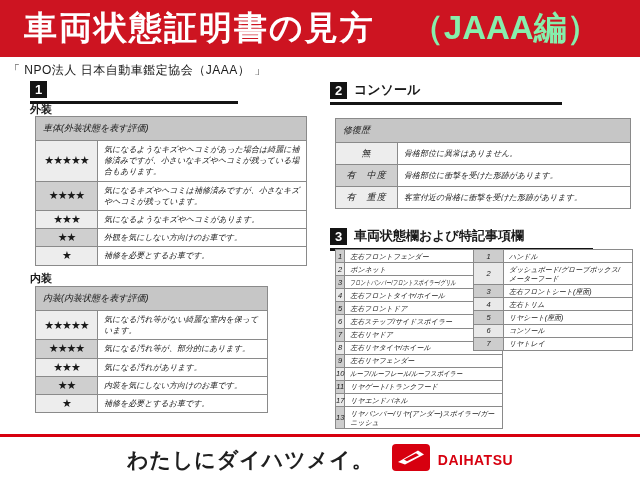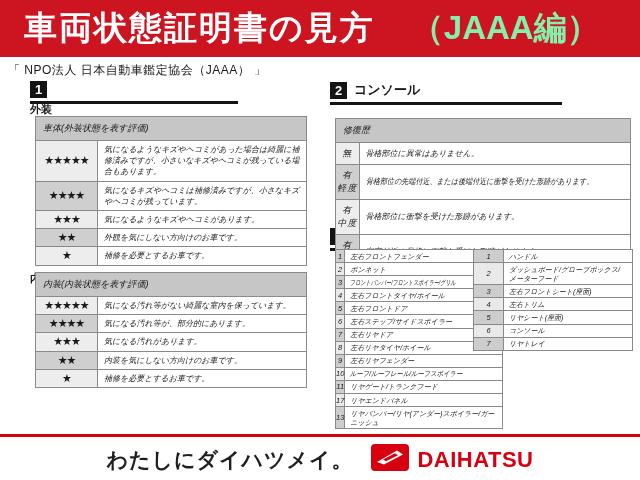--- a/index.html
+++ b/index.html
@@ -40,21 +40,21 @@
   .group-label { position: absolute; font-size: 11px; font-weight: bold; }
   #ext-label { left: 30px; top: 102px; }
   #int-label { left: 30px; top: 271px; }
 
   
   table { border-collapse: collapse; position: absolute; background: #fff; font-style: italic; }
   td { border: 1px solid #8a8a8a; vertical-align: middle; }
   .head-cell { background: #c6c6c6; font-size: 9px; padding: 5px 7px; text-align: left; }
 
   #ext-table  { left: 35px;  top: 116px; width: 272px; }
-  #int-table  { left: 35px;  top: 272px; width: 272px; }
+  #int-table  { left: 35px;  top: 286px; width: 233px; }
   #repair-table { left: 335px; top: 118px; width: 296px; }
 
   .key-cell { width: 62px; text-align: center; }
   .stars-cell { font-size: 11px; letter-spacing: -1px; padding: 2px 0; }
   .grade-cell { font-size: 9px; padding: 4px 0; letter-spacing: 1px; }
   .desc-cell { font-size: 8px; padding: 3px 6px; line-height: 1.4; }
   tbody tr:nth-child(odd)  .key-cell { background: #ededed; }
   tbody tr:nth-child(even) .key-cell { background: #cfcfcf; }
 
   
@@ -67,21 +67,21 @@
   .list tbody tr:nth-child(even) .no-cell { background: #e9e9e9; }
   .fit-72 { display: inline-block; white-space: nowrap; transform: scaleX(0.72); transform-origin: 0 50%; }
   .fit-88 { display: inline-block; white-space: nowrap; transform: scaleX(0.88); transform-origin: 0 50%; }
   .fit-90 { display: inline-block; white-space: nowrap; transform: scaleX(0.90); transform-origin: 0 50%; }
 
   
   .footer-line { position: absolute; top: 434px; left: 0; width: 640px; height: 3px; background: var(--brand-red, #d7000f); }
   .footer { position: absolute; top: 444px; left: 0; width: 640px; display: flex; align-items: center; justify-content: center; gap: 18px; }
   .tagline { font-size: 21px; font-weight: bold; color: #1f1f1f; letter-spacing: 1px; }
   .brand { display: flex; align-items: center; gap: 8px; }
-  .brand-name { color: var(--brand-red, #d7000f); font-weight: bold; font-size: 22px; letter-spacing: 0.5px; }
+  .brand-name { color: var(--brand-red, #d7000f); font-weight: bold; font-size: 14px; letter-spacing: 0.5px; }
 </style>
 </head>
 <body>
 
 <div class="page">
 
   <div class="banner">
     <span class="banner-title">車両状態証明書の見方</span>
     <span class="banner-edition">（JAAA編）</span>
   </div>
@@ -167,24 +167,20 @@
   <table id="repair-table">
     <thead>
       <tr>
         <td colspan="2" class="head-cell">修復歴</td>
       </tr>
     </thead>
     <tbody>
       <tr>
         <td class="key-cell grade-cell">無</td>
         <td class="desc-cell">骨格部位に異常はありません。</td>
-      </tr>
-      <tr>
-        <td class="key-cell grade-cell">有　軽度</td>
-        <td class="desc-cell"><span class="fit-88">骨格部位の先端付近、または後端付近に衝撃を受けた形跡があります。</span></td>
       </tr>
       <tr>
         <td class="key-cell grade-cell">有　中度</td>
         <td class="desc-cell">骨格部位に衝撃を受けた形跡があります。</td>
       </tr>
       <tr>
         <td class="key-cell grade-cell">有　重度</td>
         <td class="desc-cell">客室付近の骨格に衝撃を受けた形跡があります。</td>
       </tr>
     </tbody>

